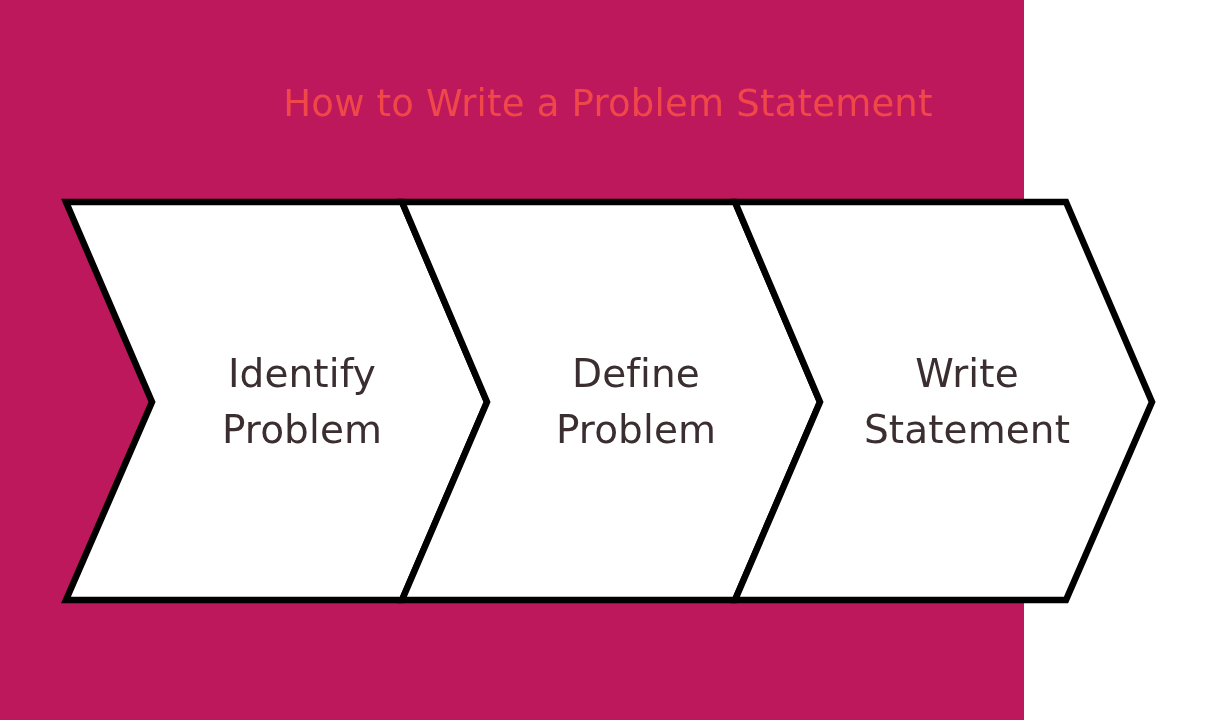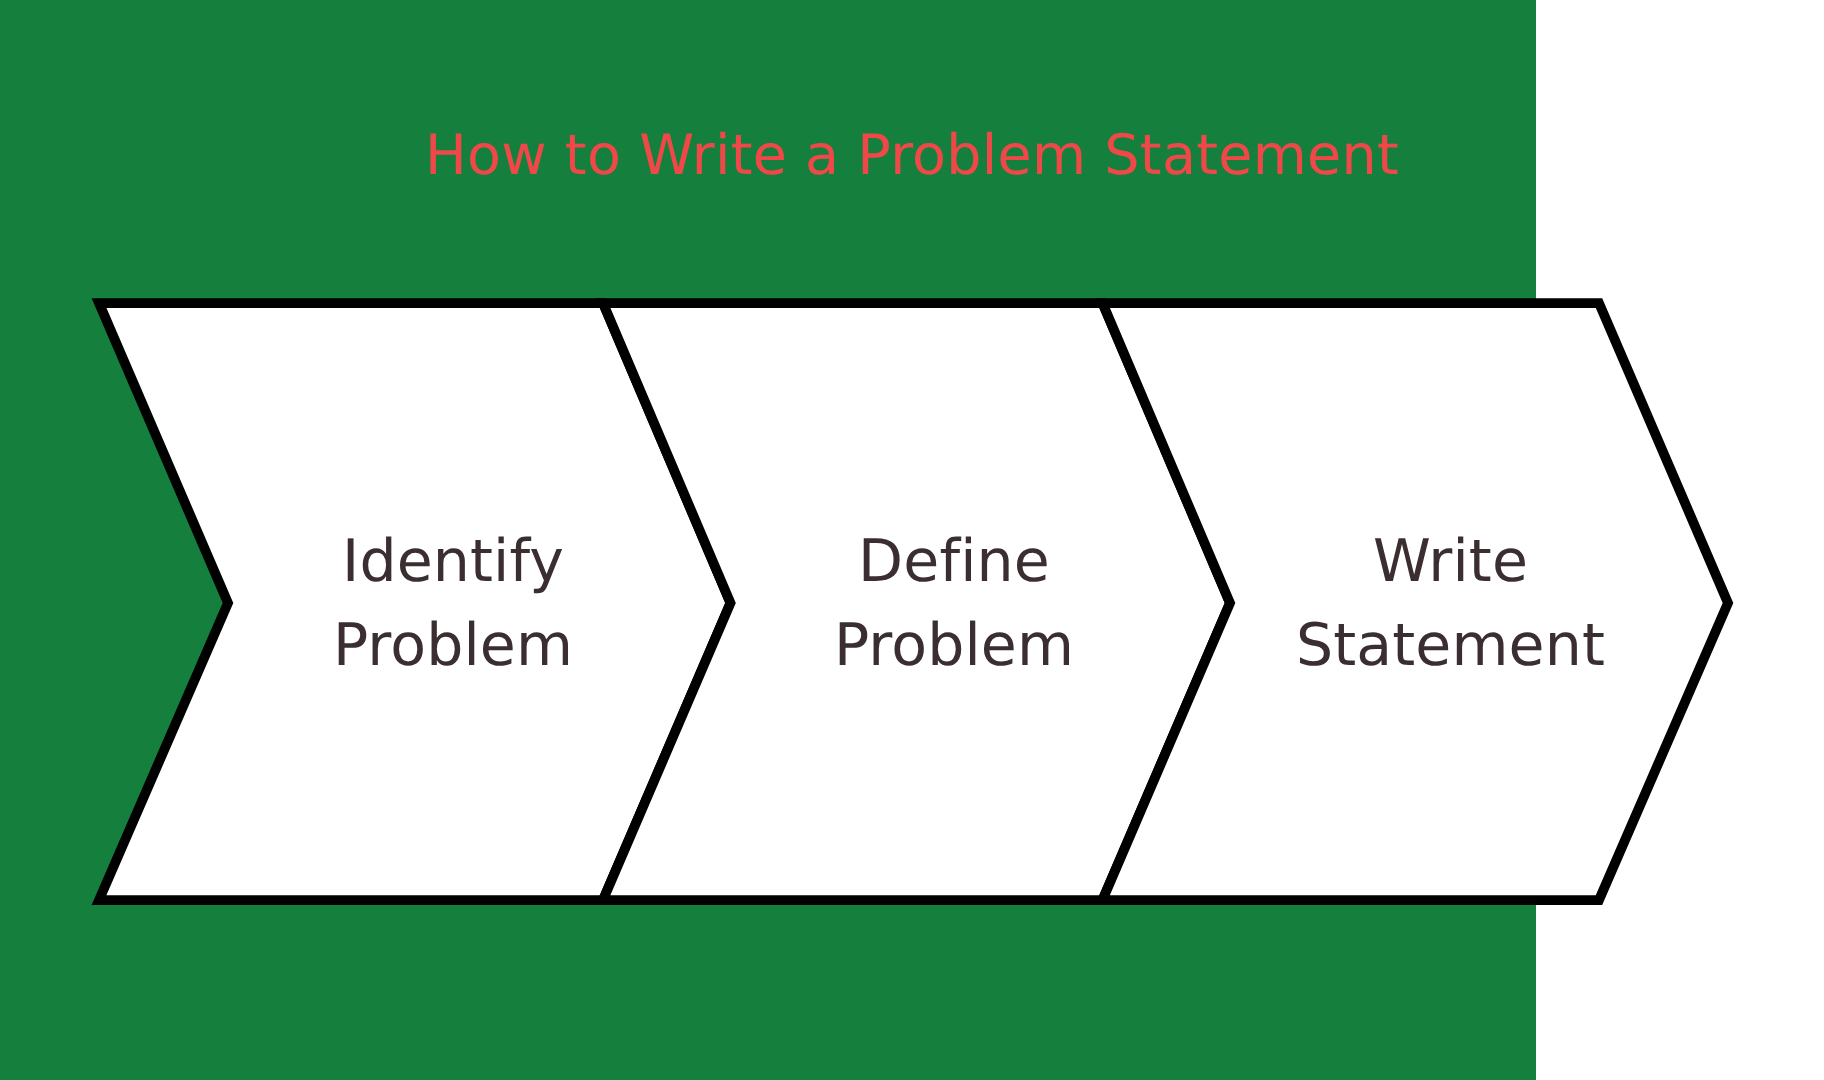--- a/index.html
+++ b/index.html
@@ -11,21 +11,21 @@
   body {
     width: 1216px;
     height: 720px;
     overflow: hidden;
     font-family: "DejaVu Sans", "Liberation Sans", sans-serif;
   }
   #canvas {
     position: relative;
     width: 1024px;
     height: 720px;
-    background: #15803d;
+    background: #be185d;
   }
   #diagram-svg {
     position: absolute;
     left: 0;
     top: 0;
     width: 1216px;
     height: 720px;
     display: block;
   }
   .chart-title {

